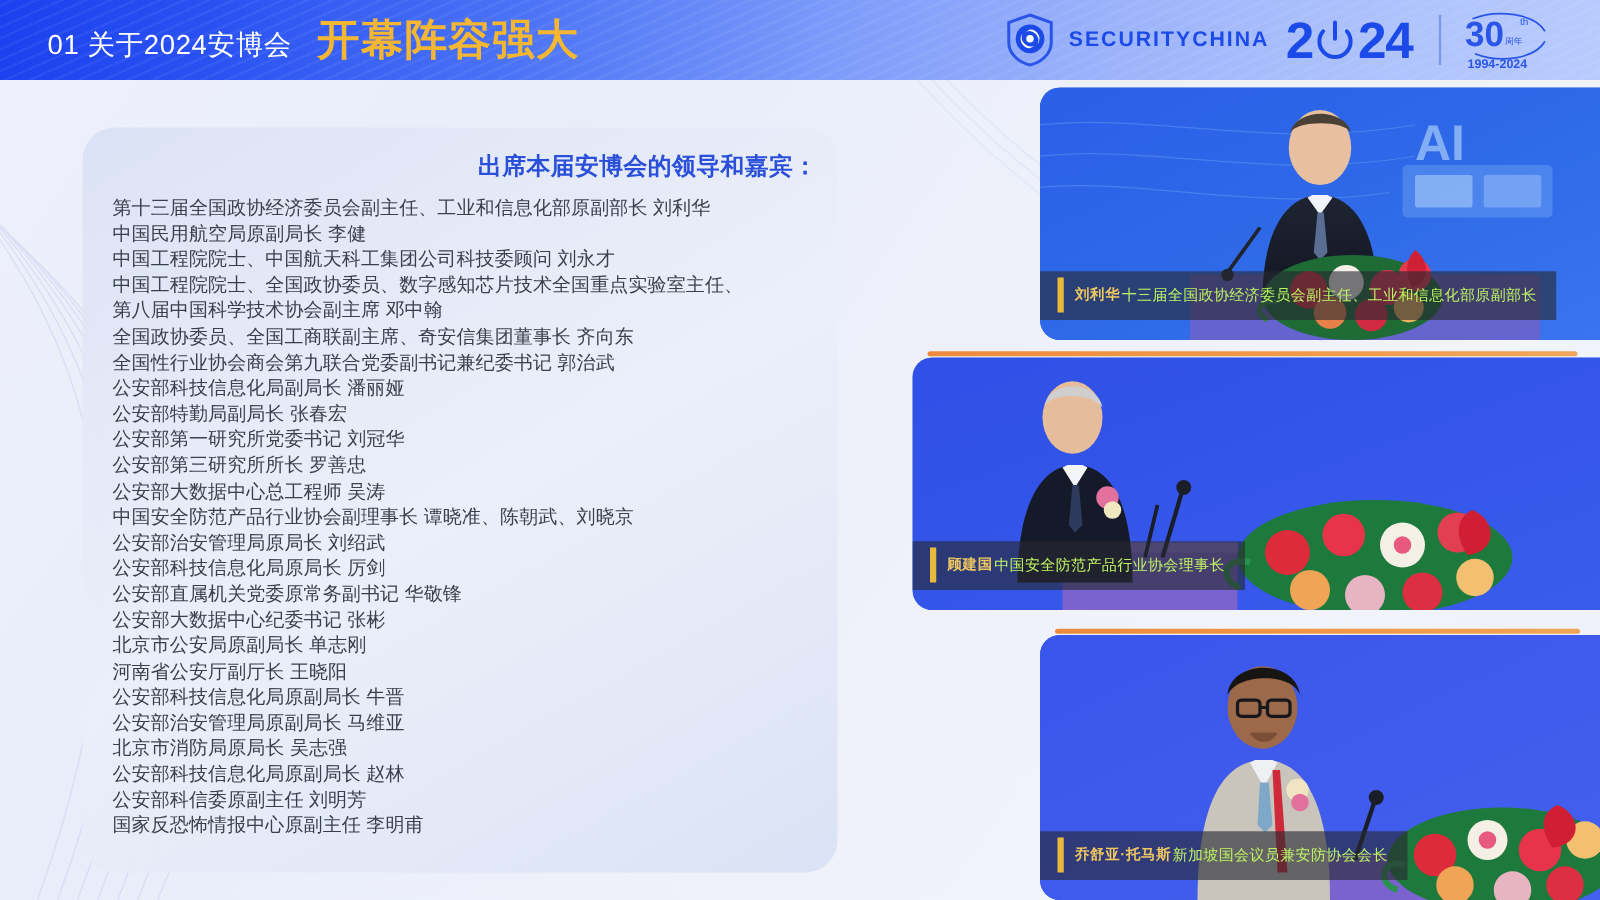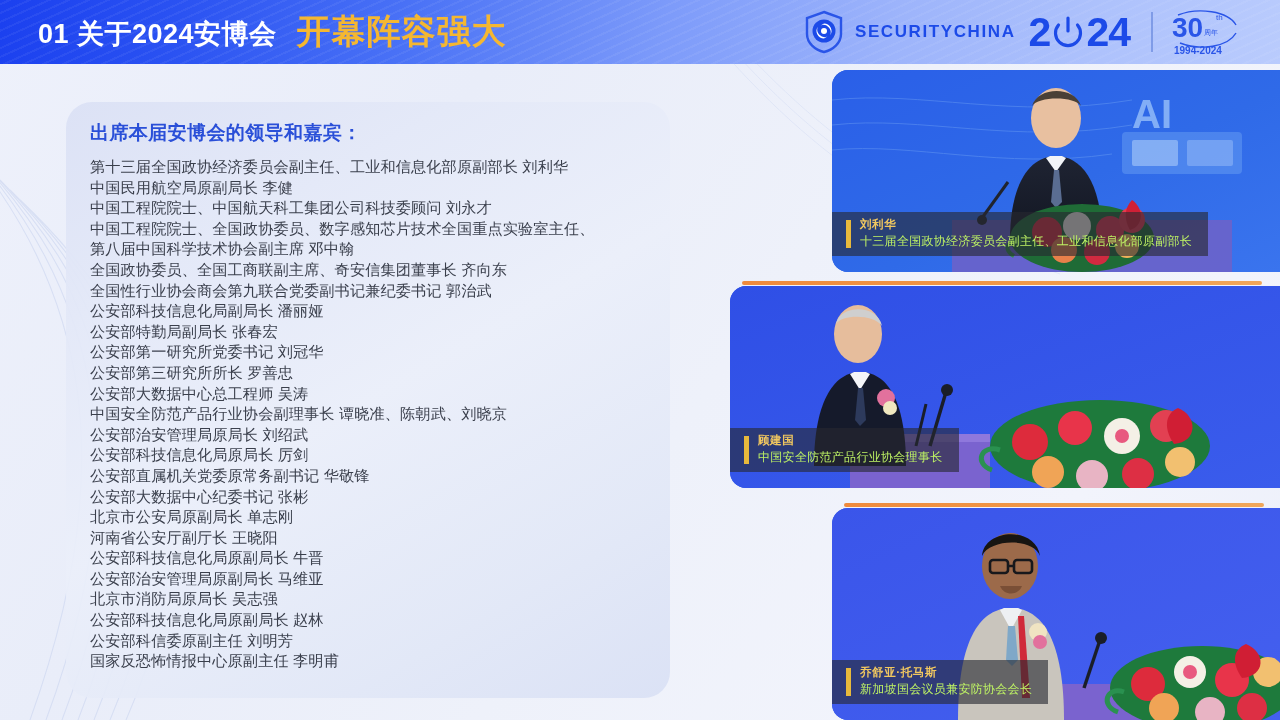--- a/index.html
+++ b/index.html
@@ -58,22 +58,22 @@
   .header-title {
     position: absolute;
     left: 38px;
     top: 50%;
     transform: translateY(-50%);
     display: flex;
     align-items: baseline;
     white-space: nowrap;
   }
   .ht-main {
-    font-size: 27px;
-    font-weight: 700;
+    font-size: 22px;
+    font-weight: 400;
     color: #ffffff;
     letter-spacing: 0.5px;
   }
   .ht-accent {
     font-size: 34px;
     font-weight: 700;
     color: #f5b731;
     margin-left: 20px;
     letter-spacing: 1px;
   }
@@ -140,20 +140,21 @@
     left: 24px;
     top: 18px;
     right: 16px;
   }
   .list-heading {
     font-size: 19px;
     font-weight: 700;
     color: #2a4fd8;
     letter-spacing: 0.4px;
     margin-bottom: 11px;
+    text-align: right;
   }
   .guest-list {
     list-style: none;
   }
   .guest-list li {
     font-size: 15.2px;
     line-height: 20.6px;
     color: #3a3f4c;
     white-space: nowrap;
     letter-spacing: 0.1px;
@@ -192,21 +193,21 @@
     gap: 9px;
     padding: 5px 16px 6px 14px;
     background: rgba(38,40,48,0.62);
   }
   .cap-bar {
     width: 5px;
     height: 28px;
     background: #e8b93c;
     flex: 0 0 auto;
   }
-  .cap-text { display: flex; flex-direction: column; gap: 1px; }
+  .cap-text { display: flex; flex-direction: row; gap: 1px; }
   .cap-name {
     font-size: 11.5px;
     font-weight: 700;
     color: #f0c760;
     letter-spacing: 0.6px;
     white-space: nowrap;
   }
   .cap-title {
     font-size: 12px;
     color: #bef264;

